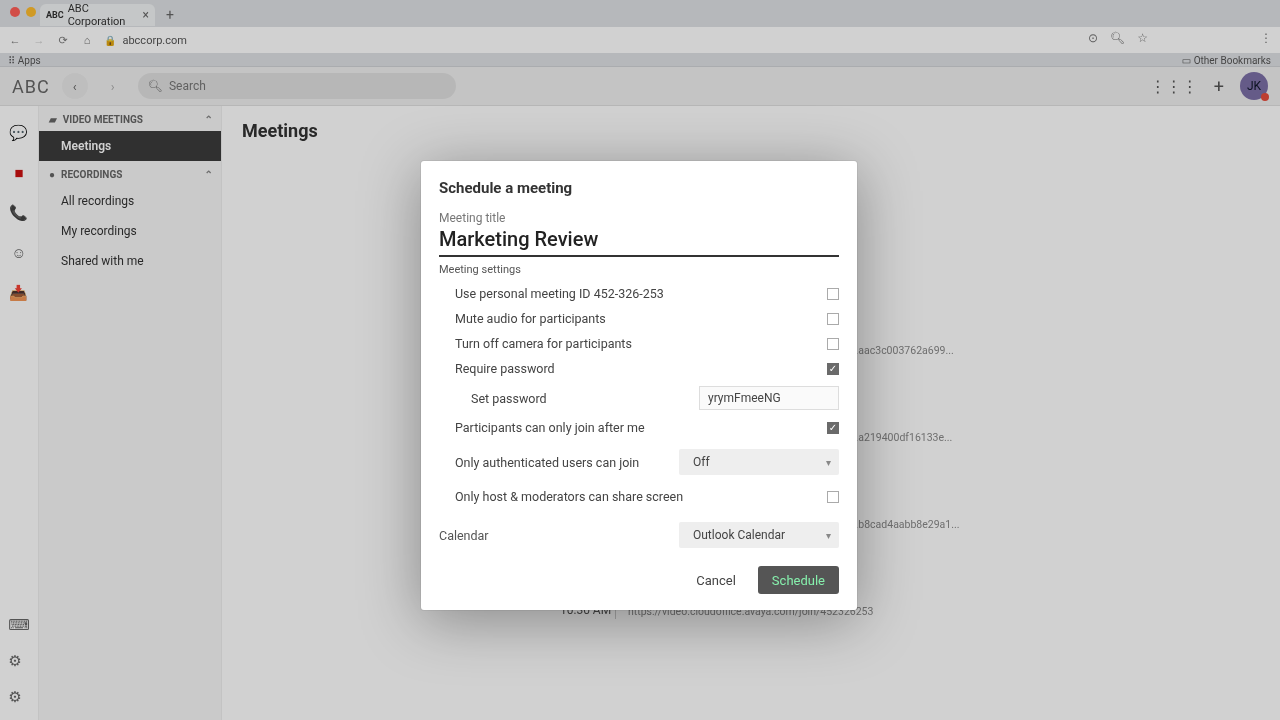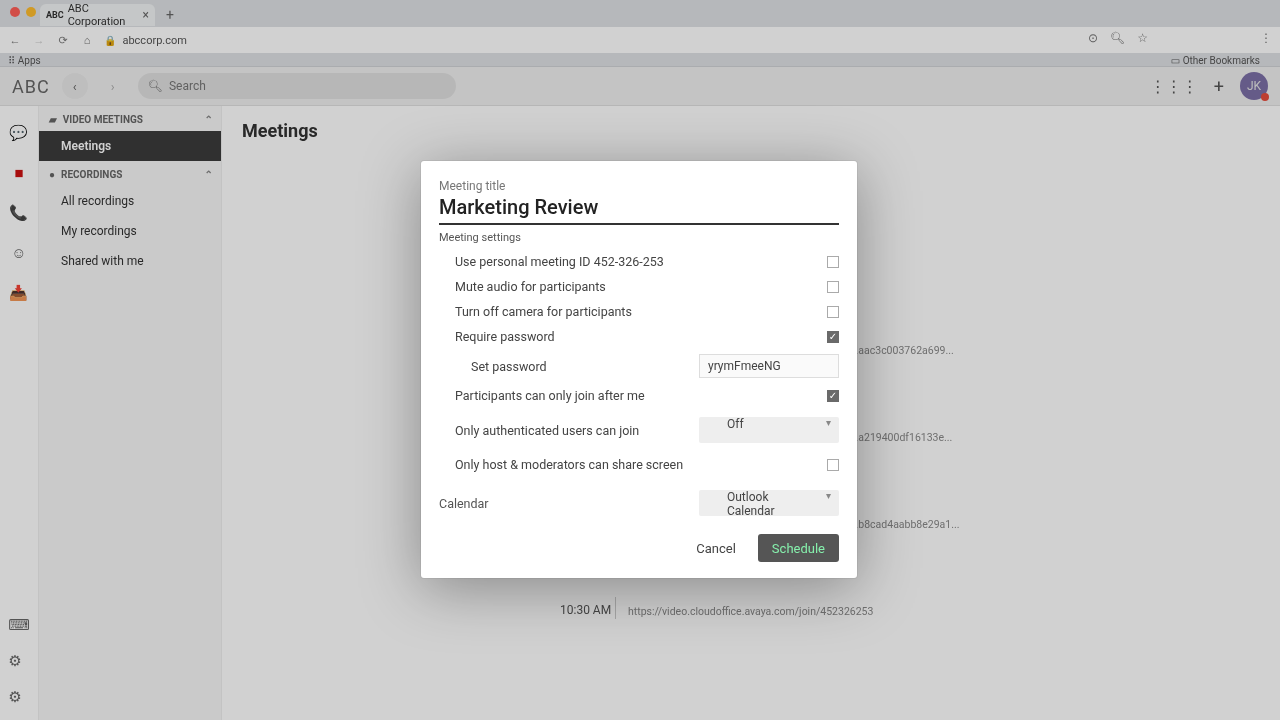--- a/index.html
+++ b/index.html
@@ -11,30 +11,30 @@
 .win-dot{ width:10px;height:10px;border-radius:50%; }
 .win-red{background:#ff5f57;} .win-yel{background:#febc2e;} .win-grn{background:#28c840;}
 .tabbar{ position:absolute; top:4px; left:40px; height:22px; display:flex; align-items:center;}
 .tab{ background:#f1f3f4; height:22px; width:115px; border-radius:6px 6px 0 0; display:flex; align-items:center; padding:0 8px 0 6px; font-size:11px; color:#333; position:relative;}
 .tab .favicon{ font-weight:bold; font-size:9px; margin-right:4px; }
 .tab .close-x{ position:absolute; right:6px; font-size:12px; color:#666;}
 .newtab{ width:18px; text-align:center; color:#666; font-size:14px; margin-left:6px;}
 .addrbar{ position:absolute; top:27px; left:0; right:0; height:26px; background:#fff; display:flex; align-items:center; padding:0 8px; gap:10px; font-size:11px; color:#555;}
 .addrbar .icon{ width:14px; text-align:center; color:#777;}
 .urlfield{ flex:0 0 auto; display:flex; align-items:center; gap:6px;}
-.bookbar{ position:absolute; top:53px; left:0; right:12px; height:14px; display:flex; align-items:center; justify-content:space-between; padding:0 8px; font-size:10px; color:#555;}
+.bookbar{ position:absolute; top:53px; left:0; right:1px; height:14px; display:flex; align-items:center; justify-content:space-between; padding:0 8px; font-size:10px; color:#555;}
 .chromeright{ position:absolute; right:8px; top:31px; display:flex; gap:12px; color:#777; font-size:12px;}
 
 
 .appbar{ height:39px; background:#f0f0f0; border-bottom:1px solid #e0e0e0; display:flex; align-items:center; padding:0 12px; gap:12px;}
 .brand{ font-size:18px; color:#666; letter-spacing:1px;}
 .navarrow{ width:26px;height:26px;border-radius:50%; background:#e8e8e8; display:flex; align-items:center;justify-content:center; color:#666; font-size:13px;}
 .search{ background:#e0e0e0; border-radius:14px; height:26px; width:318px; display:flex; align-items:center; gap:6px; padding:0 10px; color:#777; font-size:12px;}
 .appright{ margin-left:auto; display:flex; align-items:center; gap:16px; color:#555;}
-.avatar{ width:28px;height:28px;border-radius:50%; background:#7c6fa7; color:#e5e5e5; display:flex; align-items:center;justify-content:center; font-size:12px; position:relative;}
+.avatar{ width:28px;height:28px;border-radius:50%; background:#7c6fa7; color:#0f172a; display:flex; align-items:center;justify-content:center; font-size:12px; position:relative;}
 .avatar::after{ content:""; position:absolute; right:-1px; bottom:-1px; width:8px;height:8px;border-radius:50%; background:#e74c3c;}
 
 
 .body{ display:flex; height:614px; }
 .rail{ width:39px; background:#fff; border-right:1px solid #eee; display:flex; flex-direction:column; align-items:center; padding-top:18px; gap:22px; color:#666; font-size:15px;}
 .rail .video{ color:#c11; }
 .rail .bottom{ margin-top:auto; display:flex; flex-direction:column; gap:18px; padding-bottom:14px;}
 .sidebar{ width:183px; background:#f7f7f7; border-right:1px solid #eee; font-size:12px; color:#333;}
 .sec-head{ display:flex; align-items:center; gap:6px; padding:8px 8px 6px 10px; font-size:10px; font-weight:700; color:#666; text-transform:uppercase;}
 .sec-head .chev{ margin-left:auto; color:#888; font-size:10px;}
@@ -50,21 +50,21 @@
 .modal h2{ font-size:15px; font-weight:700; margin-bottom:14px;}
 .field-label{ font-size:12px; color:#777;}
 .title-input{ width:100%; border:none; border-bottom:2px solid #333; font-size:20px; font-weight:500; padding:2px 0 4px; outline:none; color:#222;}
 .section{ margin-top:6px; font-size:11px; color:#555;}
 .row{ display:flex; align-items:center; margin-top:10px; padding-left:16px;}
 .row.sub{ padding-left:32px;}
 .row .label{ flex:1; color:#444; font-size:12.5px;}
 .chk{ width:12px;height:12px; border:1px solid #aaa; background:#fff; display:flex; align-items:center;justify-content:center; font-size:10px; color:#fff;}
 .chk.checked{ background:#6a6a6a; border-color:#6a6a6a;}
 .txt{ width:140px; height:24px; border:1px solid #ddd; background:#fafafa; padding:0 8px; font-size:12px; color:#444;}
-.sel{ width:140px; height:26px; background:#eee; border:none; padding:0 22px 0 28px; font-size:12px; color:#444; display:flex; align-items:flex-start; position:relative; border-radius:2px;}
+.sel{ width:160px; height:26px; background:#eee; border:none; padding:0 22px 0 14px; font-size:12px; color:#444; display:flex; align-items:center; position:relative; border-radius:2px;}
 .sel::after{ content:"▾"; position:absolute; right:8px; color:#888; font-size:10px;}
 .actions{ display:flex; justify-content:flex-end; gap:8px; margin-top:18px;}
 .btn{ height:28px; padding:0 14px; border-radius:3px; font-size:13px; display:flex; align-items:center; cursor:pointer;}
 .btn.cancel{ background:transparent; color:#444;}
 .btn.primary{ background:#555; color:#86efac;}
 
 
 .bg-snip{ position:absolute; font-size:10.5px; color:#888;}
 </style>
 </head>
@@ -163,20 +163,21 @@
     <div class="bg-snip" style="top:499px; left:406px">https://video.cloudoffice.avaya.com/join/452326253</div>
     <div style="position:absolute; top:491px; left:393px; width:1px; height:22px; background:#ccc"></div>
   </div>
 </div>
 
 <div class="scrim-chrome"></div>
 <div class="scrim-below"></div>
 <div style="position:absolute; top:106px; left:222px; right:0; bottom:0; background:rgba(0,0,0,.18)"></div>
 
 <div class="modal">
+  <h2>Schedule a meeting</h2>
   <div class="field-label">Meeting title</div>
   <input class="title-input" value="Marketing Review" style="">
 
   <div class="section">Meeting settings</div>
   <div class="row">
     <span class="label">Use personal meeting ID 452-326-253</span>
     <span class="chk"></span>
   </div>
   <div class="row">
     <span class="label">Mute audio for participants</span>

